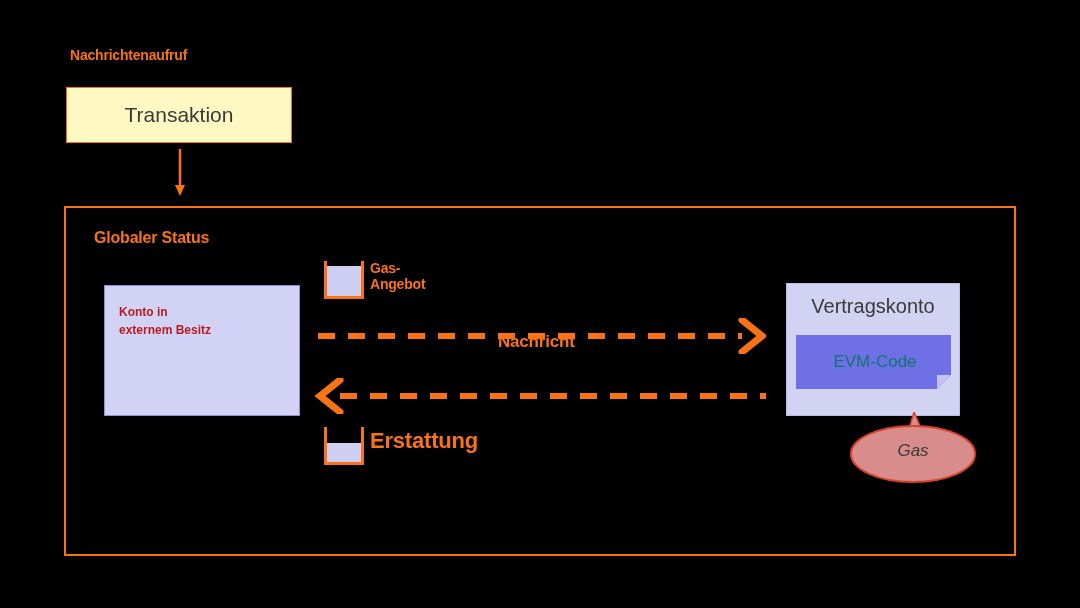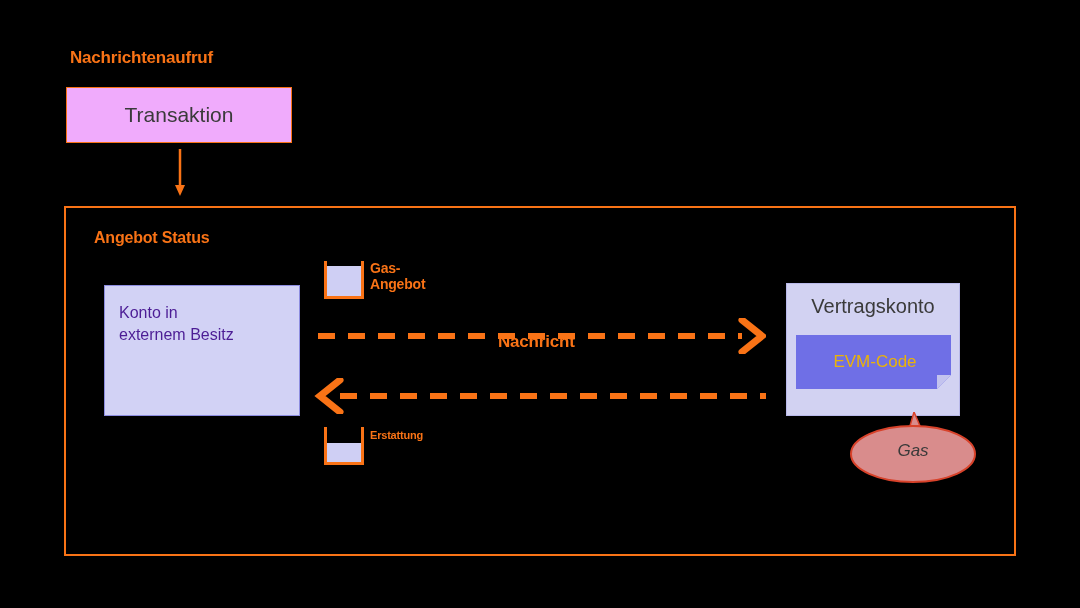--- a/index.html
+++ b/index.html
@@ -27,28 +27,28 @@
     color: #f97316;
     font-weight: bold;
     white-space: pre;
     line-height: 1.12;
     letter-spacing: -0.2px;
   }
 
   
   #lbl-nachrichtenaufruf {
     left: 70px;  top: 48px;
-    font-size: 17px;
+    font-size: 14px;
   }
 
   
   #box-transaktion {
     left: 66px; top: 87px;
     width: 226px; height: 56px;
-    background: #f0abfc;
+    background: #fef9c3;
     border: 1px solid #f97316;
     box-sizing: border-box;
     display: flex;
     align-items: center;
     justify-content: center;
   }
   #box-transaktion .txt {
     color: #3a3a3a;
     font-size: 21px;
   }
@@ -72,24 +72,25 @@
   
   #box-eoa {
     left: 104px; top: 285px;
     width: 196px; height: 131px;
     background: #d2d2f5;
     border: 1px solid #8d8de0;
     box-sizing: border-box;
     padding: 16px 0 0 14px;
   }
   #box-eoa .txt {
-    color: #4c1d95;
-    font-size: 16px;
+    color: #b91c1c;
+    font-size: 12px;
     line-height: 1.35;
     white-space: pre-line;
+    font-weight: bold;
   }
 
   
   .beaker {
     width: 40px; height: 38px;
     border-left: 3px solid #f97316;
     border-right: 3px solid #f97316;
     border-bottom: 3px solid #f97316;
     border-top: none;
     box-sizing: border-box;
@@ -102,21 +103,21 @@
   #beaker-gas .fill { height: 30px; }
   #beaker-refund { left: 324px; top: 427px; }
   #beaker-refund .fill { height: 19px; }
 
   #lbl-gas-angebot {
     left: 370px; top: 261px;
     font-size: 14px;
   }
   #lbl-erstattung {
     left: 370px; top: 429px;
-    font-size: 11px;
+    font-size: 22px;
     text-align: center;
   }
   #lbl-nachricht {
     left: 498px; top: 292px;
     font-size: 17px;
     margin-top: 40px;
   }
 
   
   #arrow-msg-right { left: 318px; top: 318px; width: 448px; height: 36px; }
@@ -141,21 +142,21 @@
     left: 796px; top: 335px;
     width: 155px; height: 54px;
   }
   #box-evm .evm-label {
     position: absolute;
     left: 0; top: 0;
     width: 158px; height: 54px;
     display: flex;
     align-items: center;
     justify-content: center;
-    color: #eab308;
+    color: #0f766e;
     font-size: 17px;
   }
 
   
   #ellipse-gas { left: 848px; top: 412px; width: 130px; height: 72px; font-style: italic; }
   #ellipse-gas .gas-label {
     position: absolute;
     left: 0; top: 0;
     width: 130px; height: 72px;
     display: flex;
@@ -178,21 +179,21 @@
     <span class="txt">Transaktion</span>
   </div>
 
   <svg class="abs" id="arrow-down" viewBox="0 0 16 48" width="16" height="48">
     <line x1="8" y1="0" x2="8" y2="38" stroke="#f97316" stroke-width="2.5"></line>
     <polygon points="8,47 3,36 13,36" fill="#f97316"></polygon>
   </svg>
 
   <div class="abs" id="frame-global"></div>
 
-  <div class="abs olabel" id="lbl-globaler-status">Angebot Status</div>
+  <div class="abs olabel" id="lbl-globaler-status">Globaler Status</div>
 
   <div class="abs" id="box-eoa">
     <span class="txt">Konto in
 externem Besitz</span>
   </div>
 
   <div class="abs beaker" id="beaker-gas">
     <div class="fill"></div>
   </div>
   <div class="abs olabel" id="lbl-gas-angebot">Gas-

